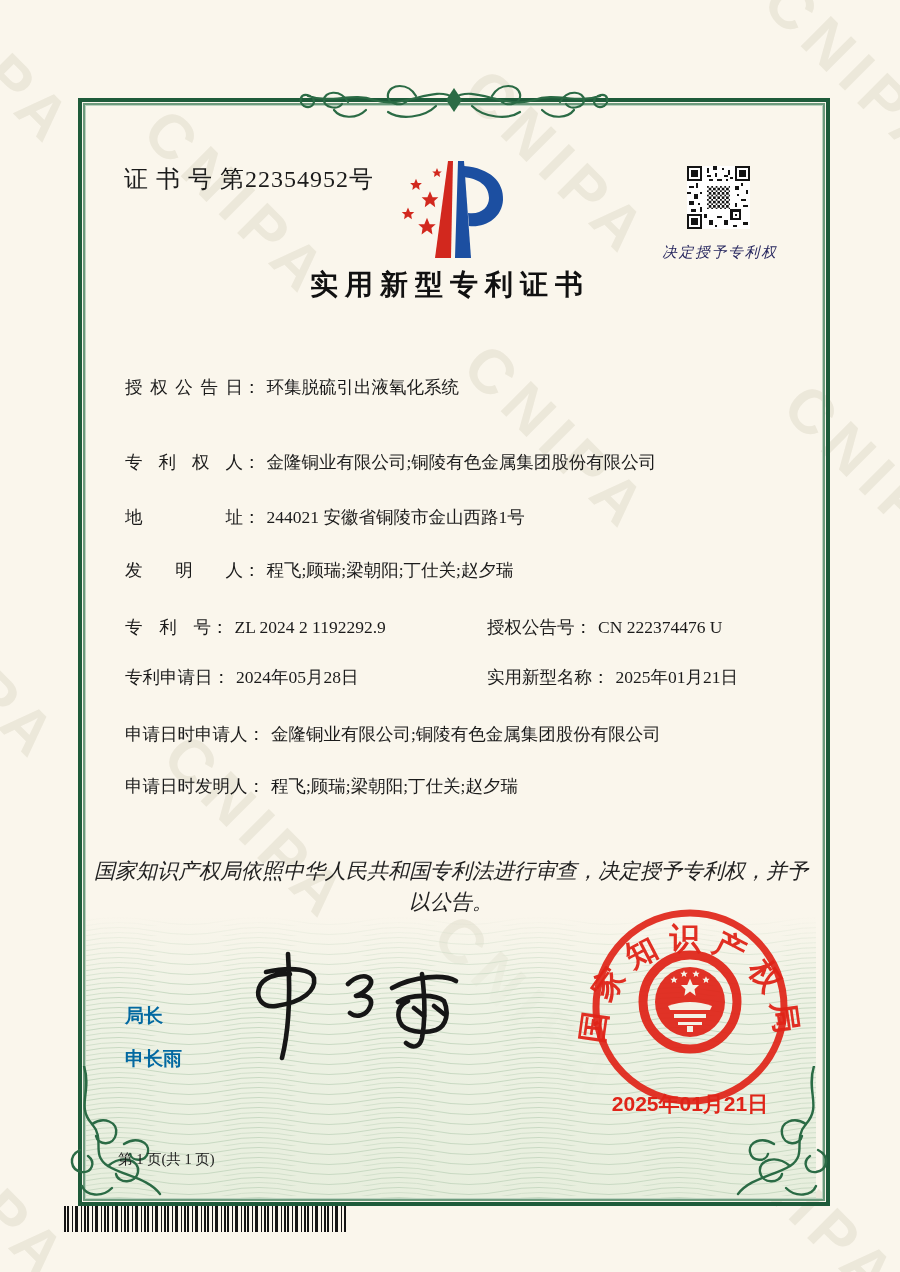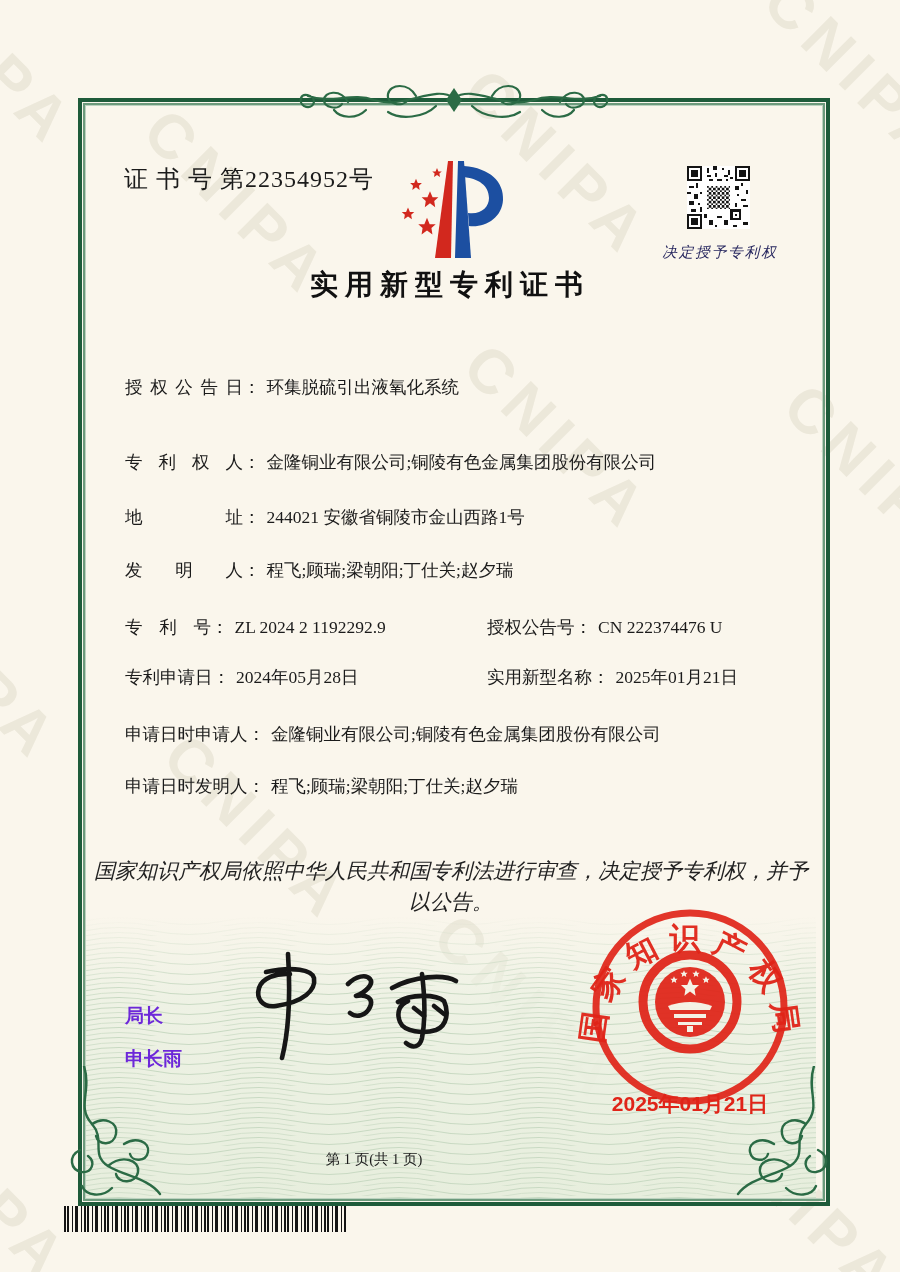--- a/index.html
+++ b/index.html
@@ -36,26 +36,26 @@
   .lj{display:inline-block;width:118px;text-align:justify;text-align-last:justify;}
   .lj-sm{display:inline-block;width:86px;text-align:justify;text-align-last:justify;}
   .colon{margin:0 2px 0 0;}
   .val{margin-left:4px;}
   .rcol{position:absolute;left:362px;top:0;white-space:nowrap;}
 
   .statement{position:absolute;left:92px;top:856px;width:718px;z-index:2;text-align:center;
              font-size:21px;font-style:italic;line-height:31px;color:#222;}
 
   .officer{position:absolute;left:125px;z-index:3;font-family:"Liberation Sans","DejaVu Sans",sans-serif;
-           font-size:19px;font-weight:600;color:#6d28d9;}
+           font-size:19px;font-weight:600;color:#0369a1;}
   .sig{position:absolute;left:232px;top:946px;width:256px;height:118px;z-index:3;}
 
   .seal{position:absolute;left:566px;top:908px;width:248px;height:224px;z-index:3;}
 
-  .pageinfo{position:absolute;left:78px;top:1150px;width:592px;z-index:2;text-align:center;font-size:14.5px;}
+  .pageinfo{position:absolute;left:78px;top:1150px;width:592px;z-index:2;font-size:14.5px;padding-left:40px;}
 
   .barcode{position:absolute;left:64px;top:1206px;width:282px;height:26px;z-index:2;
     background:repeating-linear-gradient(90deg,#141414 0 2px,transparent 2px 3px,
       #141414 3px 5px,transparent 5px 8px,#141414 8px 9px,transparent 9px 11px,
       #141414 11px 14px,transparent 14px 17px,#141414 17px 18px,transparent 18px 20px);}
 </style>
 </head>
 <body>
 
 <div class="wm" style="left:-75px;top:-55px">CNIPA</div>

